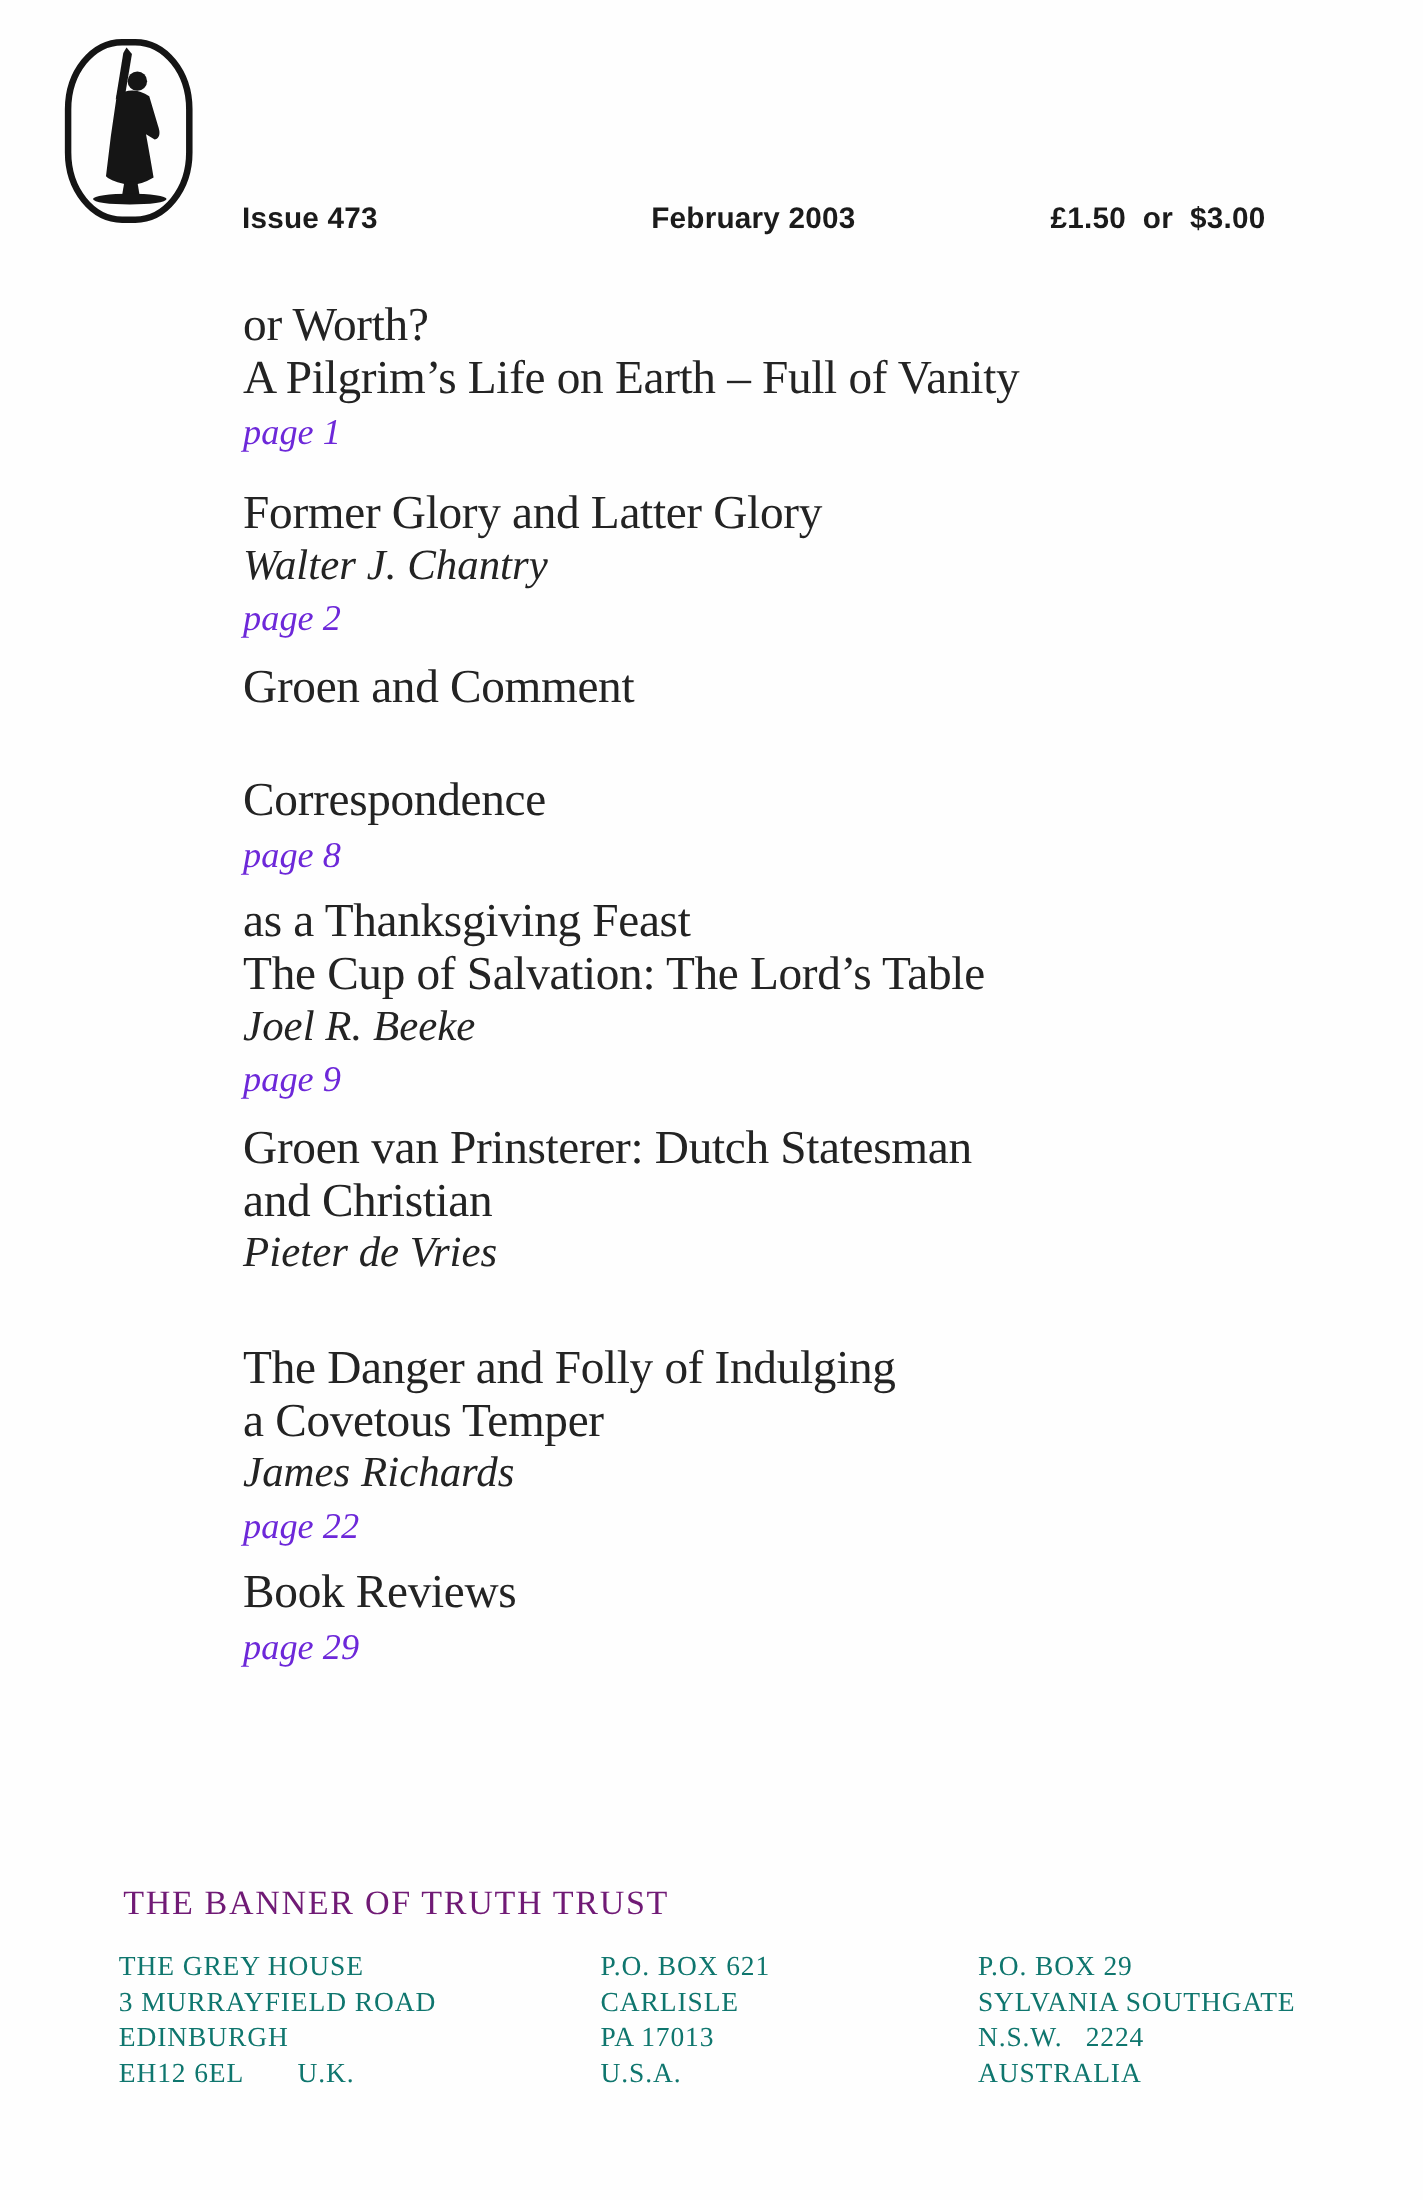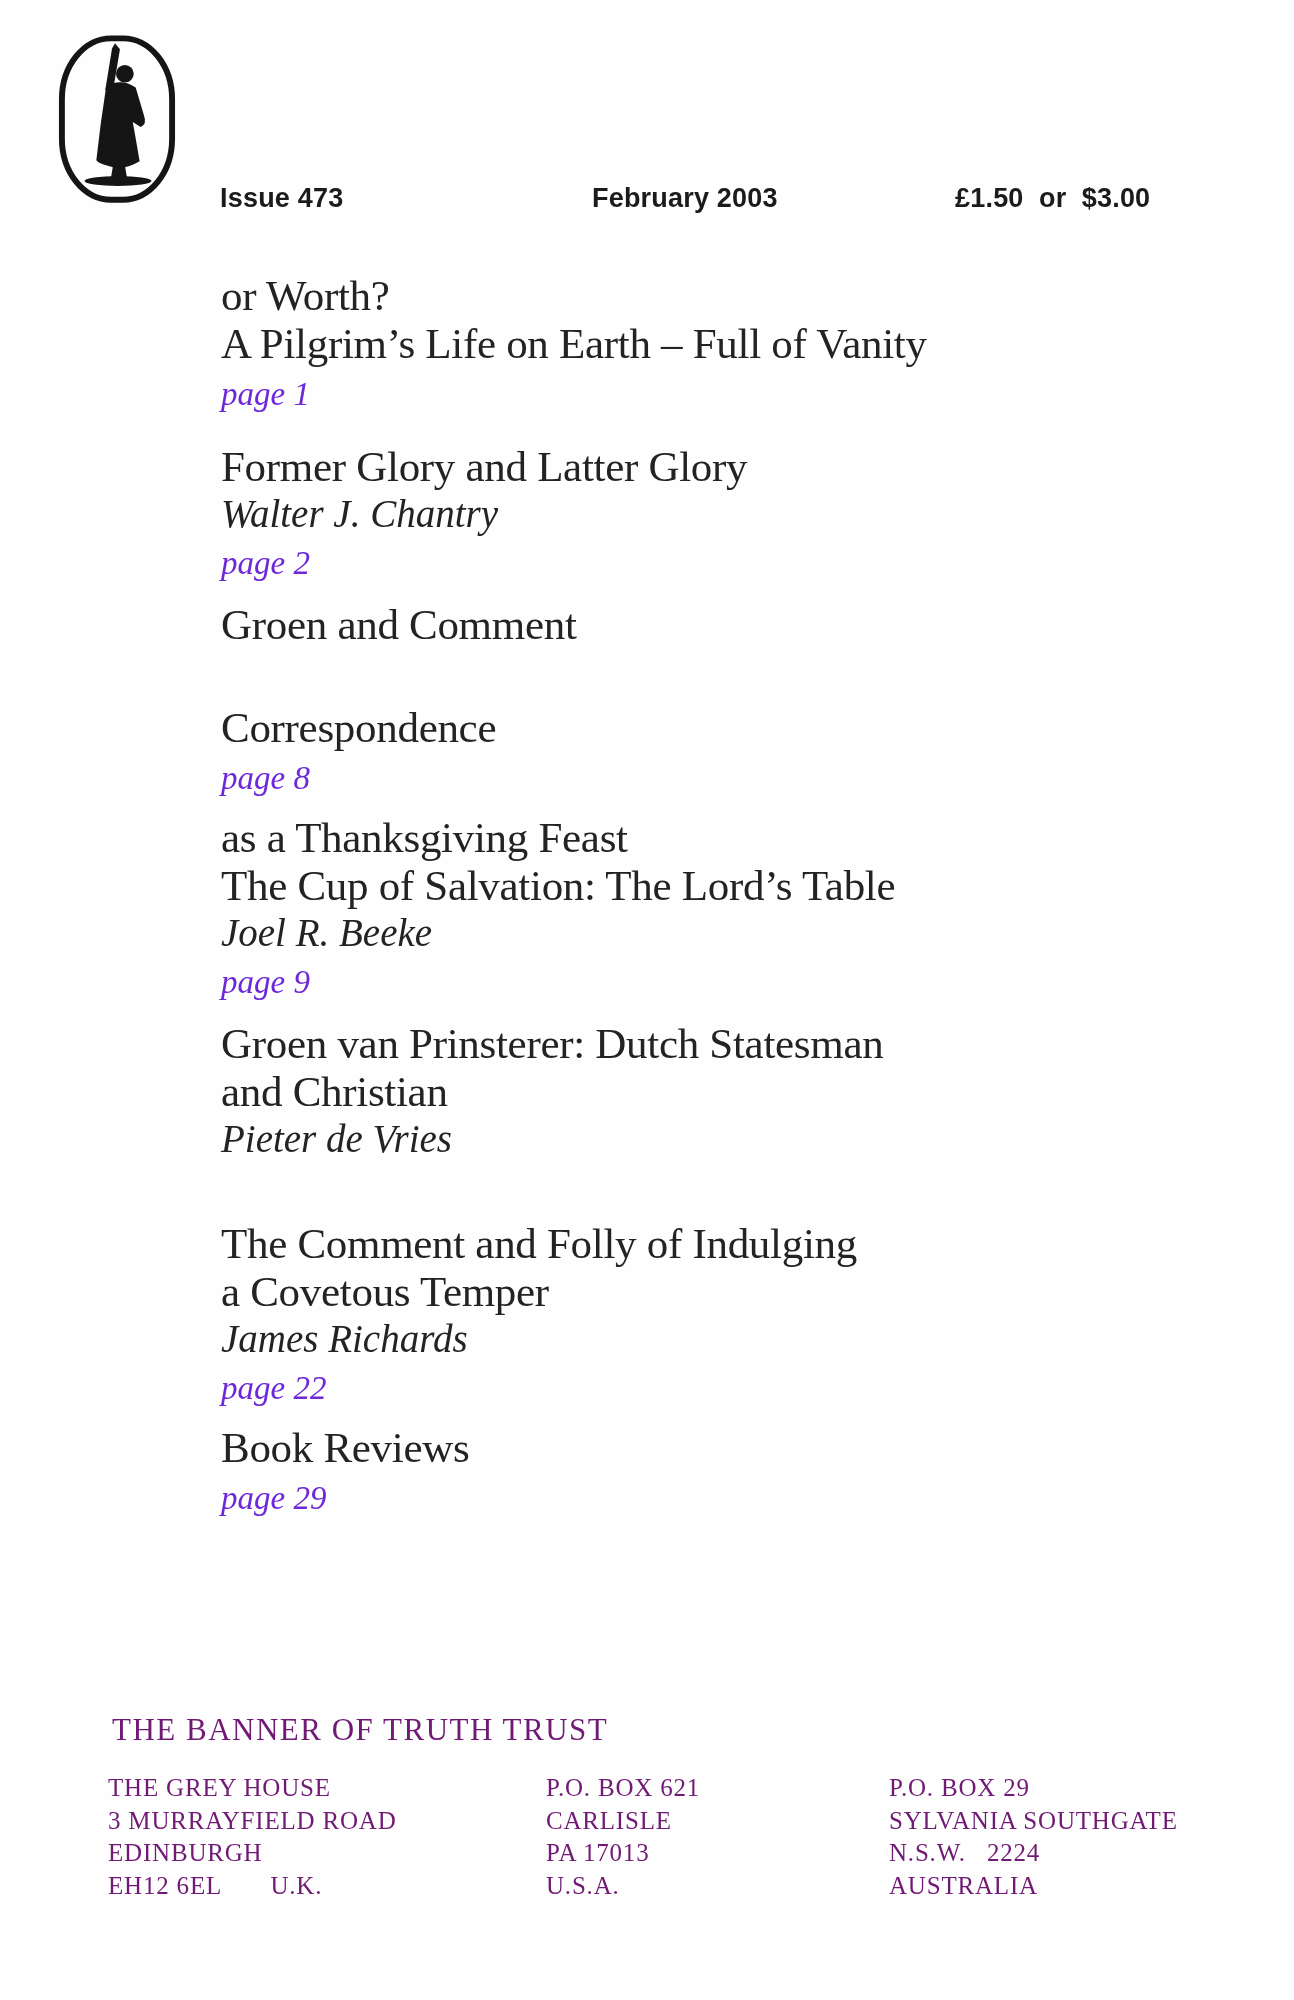--- a/index.html
+++ b/index.html
@@ -48,21 +48,21 @@
     position: absolute; left: 112px; top: 1712px;
     font-size: 31px; letter-spacing: 1.5px; color: #701a75;
     white-space: pre-wrap;
   }
   .addr { position: absolute; top: 1772px; }
   .addr-uk  { left: 108px; }
   .addr-usa { left: 546px; }
   .addr-aus { left: 889px; }
   .addr-line {
     font-size: 25px; line-height: 32.5px; letter-spacing: 0.8px;
-    color: #701a75; white-space: pre-wrap;
+    color: #0f766e; white-space: pre-wrap;
   }
 </style>
 </head>
 <body>
 
 <div class="page">
 
   <div class="logo">
     <svg viewBox="0 0 124 176" width="122" height="174" aria-hidden="true">
       <rect x="6" y="5" width="112" height="164" rx="50" ry="62" fill="none" stroke="#151515" stroke-width="6"></rect>
@@ -115,21 +115,21 @@
       <div class="p">page 9</div>
     </div>
 
     <div class="entry" style="top:1020px">
       <div class="t">Groen van Prinsterer: Dutch Statesman</div>
       <div class="t">and Christian</div>
       <div class="a">Pieter de Vries</div>
     </div>
 
     <div class="entry" style="top:1220px">
-      <div class="t">The Comment and Folly of Indulging</div>
+      <div class="t">The Danger and Folly of Indulging</div>
       <div class="t">a Covetous Temper</div>
       <div class="a">James Richards</div>
       <div class="p">page 22</div>
     </div>
 
     <div class="entry" style="top:1424px">
       <div class="t">Book Reviews</div>
       <div class="p">page 29</div>
     </div>
 

